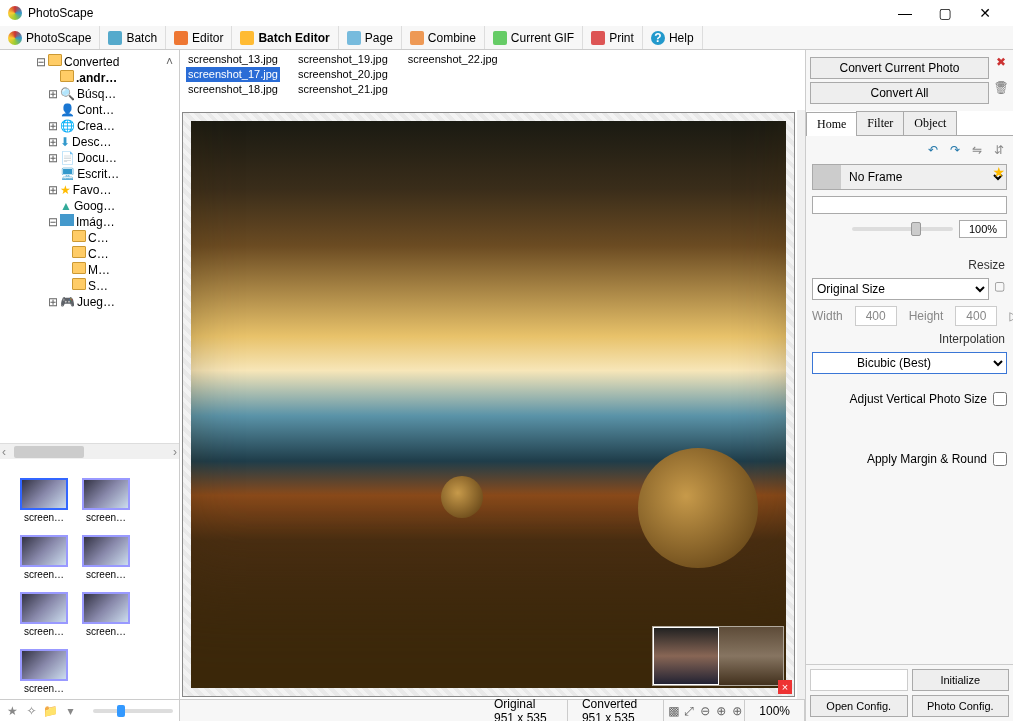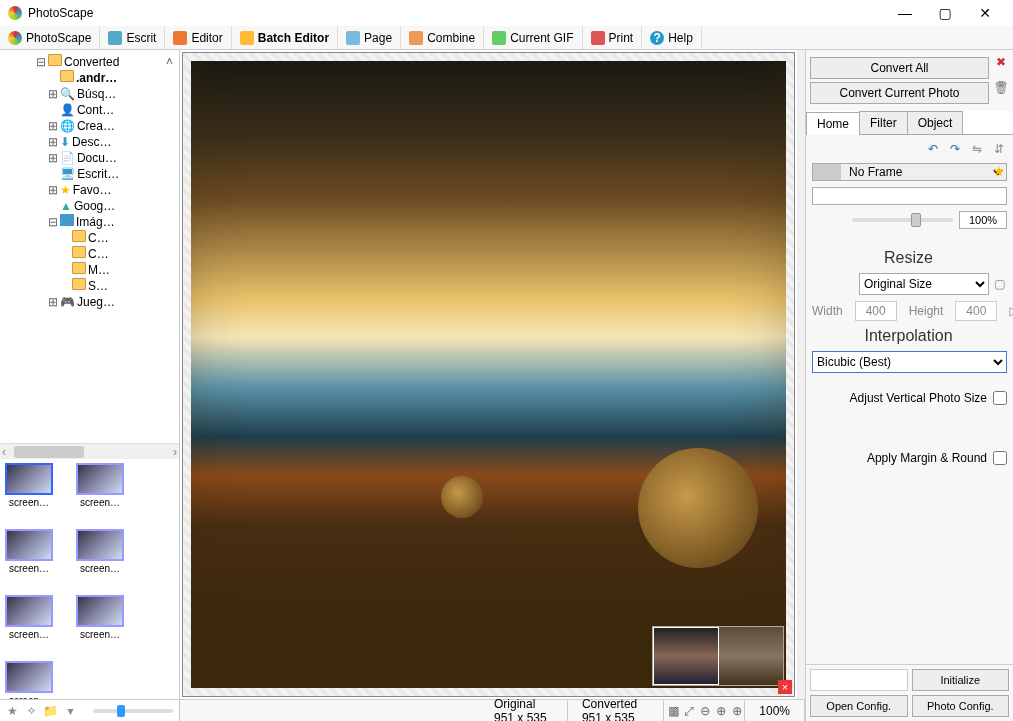--- a/index.html
+++ b/index.html
@@ -30,21 +30,21 @@
 .tw { display: inline-block; width: 10px; text-align: center; color: #666; }
 .fic { width: 14px; height: 12px; display: inline-block; }
 .folder { background: #fc6; border: 1px solid #c93; border-radius: 1px; }
 .star { color:#fb0; font-size:12px; }
 .cloud { color:#3a9; }
 .picic { background:#49c; }
 .tree-hscroll { height: 16px; border-top: 1px solid #ddd; background: #f0f0f0; position: relative; display:flex; align-items:center; justify-content:space-between; padding:0 2px; color:#888;}
 .tree-hscroll .thumb { position:absolute; left:14px; top:2px; height:12px; width:70px; background:#ccc; border-radius:2px;}
 
 
-.thumbgrid { height: 240px; padding: 4px; overflow: auto; display: flex; flex-wrap: wrap; gap: 21px; align-content: flex-start; }
+.thumbgrid { height: 240px; padding: 19px; overflow: auto; display: flex; flex-wrap: wrap; gap: 12px; align-content: flex-start; }
 .thumbcell { width: 50px; display: flex; flex-direction: column; align-items: center; cursor: pointer; }
 .thumbimg { width: 48px; height: 32px; background: linear-gradient(135deg,#334 0%,#88a 50%,#cde 100%); border: 2px solid #99f; }
 .thumbimg.sel { border-color: #36f; }
 .thumblbl { font-size: 10px; white-space: nowrap; overflow: hidden; text-overflow: ellipsis; width: 100%; text-align: center; margin-top: 2px; }
 
 
 .thumbbar { height: 22px; border-top: 1px solid #ccc; display: flex; align-items: center; gap: 6px; padding: 0 6px; }
 .tbic { width: 14px; height: 14px; display: inline-flex; align-items:center; justify-content:center; color:#888;}
 .slider { flex:0 0 80px; height:4px; background:#ddd; border-radius:2px; position:relative; margin-left:10px;}
 .slider .knob { position:absolute; left:30%; top:-4px; width:8px; height:12px; background:#39f; border-radius:2px;}
@@ -76,33 +76,33 @@
 .statusbar { height: 22px; border-top: 1px solid #ccc; display: flex; align-items: center; font-size: 11px; background:#f7f7f7;}
 .statusbar .sseg { border-right: 1px solid #ccc; padding: 0 14px; height:100%; display:flex; align-items:center;}
 .sbic { width:16px; text-align:center; color:#666; padding:0 4px; cursor:pointer;}
 
 
 .rbtn { display:block; width:calc(100% - 28px); margin:3px 4px 3px 4px; height:22px; background:#eee; border:1px solid #aaa; font-size:12px; cursor:pointer; }
 .rside-icons { position:absolute; right:4px; top:4px; display:flex; flex-direction:column; gap:6px;}
 .rtop { position:relative; padding:4px 0;}
 .ric { width:16px; height:16px; display:inline-flex; align-items:center; justify-content:center; color:#888; cursor:pointer;}
 .rtabs { display:flex; border-bottom:1px solid #aaa; background:#fff;}
-.rtab { padding:4px 10px; border:1px solid #aaa; border-bottom:none; background:#eee; margin-right:-1px; cursor:pointer; font-size:12px;}
+.rtab { padding:4px 10px; border:1px solid #aaa; border-bottom:none; background:#eee; margin-right:-1px; cursor:pointer; font-size:12px;font-family:Liberation Serif, serif;}
 .rtab.active { background:#fff; font-weight:400; position:relative; top:1px;}
 .rbody { flex:1; overflow:auto; background:#f7f7f7; padding:6px 6px 0 6px; display:flex; flex-direction:column; gap:6px;}
 .rheadicons { display:flex; justify-content:flex-end; gap:6px; }
-.framesel { display:flex; align-items:center; border:1px solid #aaa; background:#fff; height:18px;}
+.framesel { display:flex; align-items:center; border:1px solid #aaa; background:#fff; height:26px;}
 .framesel .sw { width:28px; height:100%; background:#ccc;}
 .framesel select { flex:1; border:none; height:100%; font-size:12px; padding-left:4px;}
 .thinbox { height:18px; border:1px solid #aaa; background:#fff;}
 .slider2 { height:4px; background:#ddd; border-radius:2px; position:relative; flex:1; margin:0 6px 0 40px;}
 .slider2 .knob { position:absolute; left:58%; top:-5px; width:10px; height:14px; background:#ccc; border:1px solid #999; border-radius:2px;}
 .pct { width:48px; height:18px; border:1px solid #aaa; background:#fff; font-size:11px; display:flex; align-items:center; justify-content:center;}
-.label-right { text-align:center; font-size:16px; color:#333; padding-right:2px;}
-.selectfull { width:100%; height:22px; border:1px solid #3a76d6; background:#fff; font-size:12px;}
+.label-right { text-align:right; font-size:12px; color:#333; padding-right:2px;}
+.selectfull { width:100%; height:22px; border:1px solid #3a76d6; background:#fff; font-size:12px;padding-left:40px;}
 .selectplain { width:100%; height:22px; border:1px solid #aaa; background:#fff; font-size:12px;}
 .numrow { display:flex; align-items:center; gap:12px; font-size:11px; color:#888;}
 .numrow input { width:42px; height:20px; border:1px solid #ccc; text-align:center; color:#888; background:#fff;}
 .chkrow { display:flex; align-items:center; justify-content:flex-end; gap:6px; font-size:12px; margin-top:12px;}
 .chkrow input { width:14px; height:14px;}
 .rbottom { border-top:1px solid #ccc; padding:4px; display:grid; grid-template-columns:1fr 1fr; gap:4px;}
 .rbottom button { height:22px; border:1px solid #aaa; background:#eee; font-size:11px; cursor:pointer;}
 .rbottom .empty { background:#fff; border:1px solid #ccc;}
 
 .starico { color:#fb0; position:absolute; right:2px; top:0; font-size:14px;}
@@ -123,21 +123,21 @@
   <div class="winbtn">✕</div>
 </div>
 
 <div class="toolbar" id="toolbar">
     <div class="titem">
       <span class="app-icon" style="width: 14px; height: 14px; border-radius: 50%; background: conic-gradient(rgb(204, 51, 51), rgb(51, 153, 204), rgb(153, 204, 51), rgb(255, 204, 51), rgb(204, 51, 51));"></span>
       <span>PhotoScape</span>
     </div>
     <div class="titem">
       <span class="tic tic-view"></span>
-      <span>Escrit</span>
+      <span>Batch</span>
     </div>
     <div class="titem">
       <span class="tic tic-edit"></span>
       <span>Editor</span>
     </div>
     <div class="titem active">
       <span class="tic tic-batch"></span>
       <span>Batch Editor</span>
     </div>
     <div class="titem">
@@ -288,20 +288,29 @@
       <span class="tbic">✧</span>
       <span class="tbic">📁</span>
       <span class="tbic">▾</span>
       <div class="slider">
           <div class="knob"></div>
         </div>
     </div>
   </div>
 
   <div class="midcol">
+    <div class="filelist" id="filelist">
+        <div class="fli">screenshot_13.jpg</div>
+        <div class="fli sel">screenshot_17.jpg</div>
+        <div class="fli">screenshot_18.jpg</div>
+        <div class="fli">screenshot_19.jpg</div>
+        <div class="fli">screenshot_20.jpg</div>
+        <div class="fli">screenshot_21.jpg</div>
+        <div class="fli">screenshot_22.jpg</div>
+      </div>
     <div class="midwrap">
       <div class="canvaswrap">
         <div class="photo">
           <div class="bale"></div>
             <div class="bale2"></div>
         </div>
         <div class="navthumb">
             <div class="a"></div>
             <div class="b"></div>
           </div>
@@ -317,22 +326,22 @@
       <span class="sbic">⤢</span>
       <span class="sbic">⊖</span>
       <span class="sbic">⊕</span>
       <span class="sbic">⊕</span>
       <div class="sseg" style="border-left:1px solid #ccc">100%</div>
     </div>
   </div>
 
   <div class="rightcol">
     <div class="rtop">
+      <button class="rbtn">Convert Current Photo</button>
       <button class="rbtn">Convert All</button>
-      <button class="rbtn">Convert Current Photo</button>
       <div class="rside-icons">
         <span class="ric" style="color:#c33">✖</span>
         <span class="ric">≡</span>
       </div>
       <span class="ric" style="position:absolute; right:4px; top:30px">🗑</span>
     </div>
 
     <div class="rtabs" id="rtabs">
         <div class="rtab active">Home</div>
         <div class="rtab">Filter</div>
@@ -358,21 +367,21 @@
       <div class="thinbox"></div>
       <div style="display:flex; align-items:center;">
         <div class="slider2">
             <div class="knob"></div>
           </div>
         <div class="pct">100%</div>
       </div>
 
       <div style="height:8px"></div>
       <div class="label-right">Resize</div>
-      <div style="display:flex; gap:4px; align-items:center;margin-left:47px;">
+      <div style="display:flex; gap:4px; ">
         <select class="selectplain">
           <option>Original Size</option>
         </select>
         <span class="ric">▢</span>
       </div>
       <div class="numrow">
         <span>Width</span>
         <input value="400" style="">
         <span>Height</span>
         <input value="400" style="">

